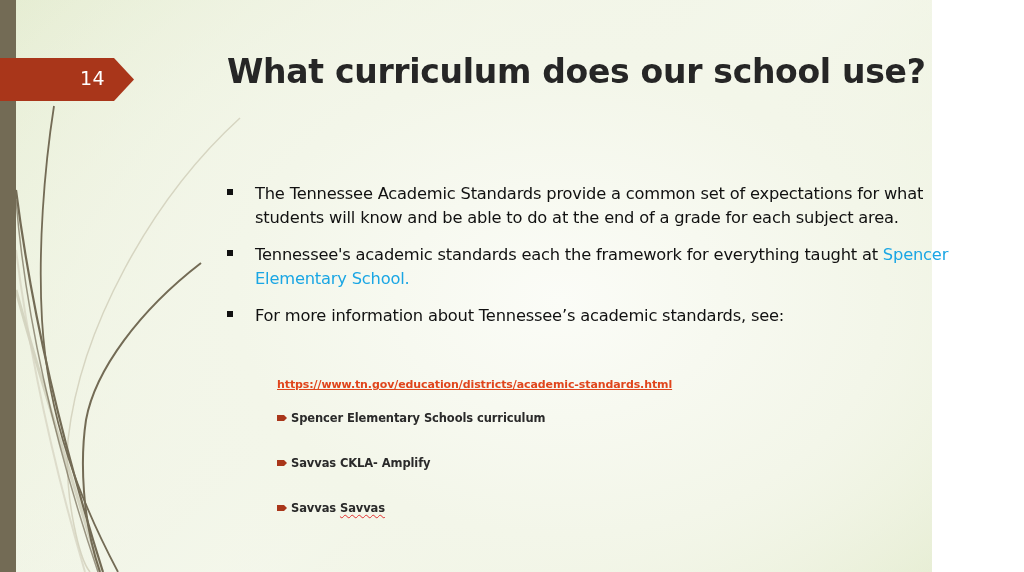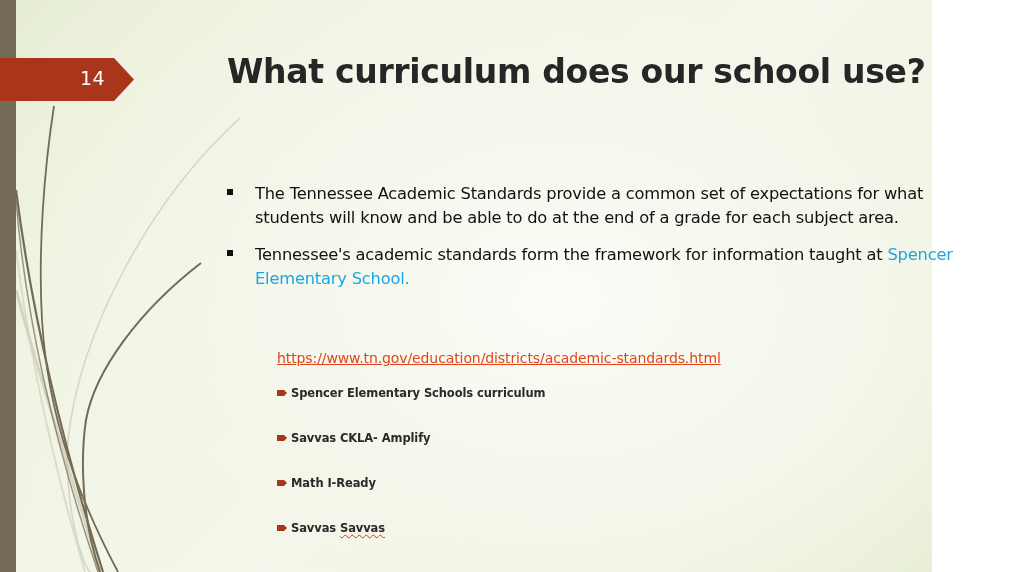--- a/index.html
+++ b/index.html
@@ -96,27 +96,28 @@
       color: #1aa6e4;
     }
     .sublist {
       position: absolute;
       left: 277px;
       top: 350px;
     }
     .url {
       display: block;
       font-family: "DejaVu Sans", sans-serif;
-      font-weight: normal;
-      font-size: 14px;
+      font-weight: bold;
+      font-size: 11px;
       color: #e0451c;
       text-decoration: underline;
       margin-bottom: 12px;
       margin-left: 0px;
       letter-spacing: -0.1px;
+      margin-top: 28px;
     }
     .subitem {
       position: relative;
       padding-left: 14px;
       font-family: "DejaVu Sans", sans-serif;
       font-weight: bold;
       font-size: 11.5px;
       color: #2a2a2a;
       height: 26px;
       line-height: 16px;
@@ -162,37 +163,37 @@
 
   <h1 class="title">What curriculum does our school use?</h1>
 
   <div class="content">
     <div class="bullet">
       <span class="marker"></span>
       <span>The Tennessee Academic Standards provide a common set of expectations for what students will know and be able to do at the end of a grade for each subject area.</span>
     </div>
     <div class="bullet">
       <span class="marker"></span>
-      <span>Tennessee's academic standards form the framework for information taught at </span><span class="highlight">Spencer Elementary School.</span>
+      <span>Tennessee's academic standards each the framework for everything taught at </span><span class="highlight">Spencer Elementary School.</span>
+    </div>
+    <div class="bullet">
+      <span class="marker"></span>
+      <span>For more information about Tennessee’s academic standards, see:</span>
     </div>
   </div>
 
   <div class="sublist">
     <a class="url">https://www.tn.gov/education/districts/academic-standards.html</a>
     <div class="subitem">
       <span class="arrow"></span>
       <span>Spencer Elementary Schools curriculum</span>
     </div>
     <div class="subitem">
       <span class="arrow"></span>
       <span>Savvas CKLA- Amplify</span>
     </div>
     <div class="subitem">
       <span class="arrow"></span>
-      <span>Math I-Ready</span>
-    </div>
-    <div class="subitem">
-      <span class="arrow"></span>
       <span>Savvas </span><span class="squiggle">Savvas</span>
     </div>
   </div>
 
 </div>
 
 </body></html>

